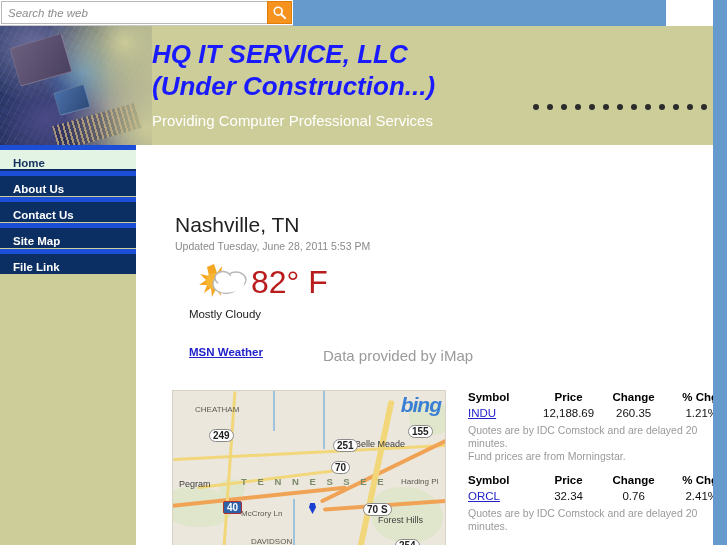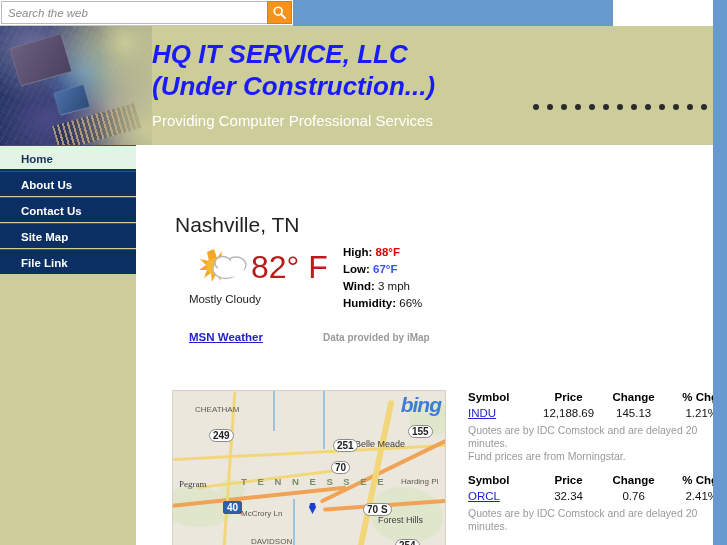--- a/index.html
+++ b/index.html
@@ -12,21 +12,21 @@
     overflow: hidden;
     background: #ffffff;
     font-family: "Liberation Sans", sans-serif;
     position: relative;
   }
 
   
   #toolbar {
     position: absolute;
     left: 0; top: 0;
-    width: 613px; height: 26px;
+    width: 666px; height: 26px;
     background: #6699cc;
     box-sizing: border-box;
     text-decoration: underline;
   }
   #toolbar-inner {
     position: absolute;
     left: 0; top: 0;
     width: 293px; height: 26px;
     background: #ffffff;
     border-bottom: 1px solid #c8c8c8;
@@ -149,27 +149,27 @@
   
   #sidebar {
     position: absolute;
     left: 0; top: 145px;
     width: 136px; height: 400px;
     background: #cdcd99;
   }
   .nav-item {
     height: 26px;
     line-height: 26px;
-    padding-left: 21px;
+    padding-left: 13px;
     font-size: 11.5px;
     font-weight: bold;
     color: #ffffff;
     background: #0b2f63;
     border-bottom: 1px solid #cdcd99;
-    border-top: 1px solid #1d4ed8;
+    border-top: 5px solid #1d4ed8;
     box-sizing: border-box;
     cursor: pointer;
     overflow: hidden;
     white-space: nowrap;
   }
   .nav-item.active {
     background: #e4f4e4;
     color: #15315e;
     border-bottom: 2px solid #0b2f63;
   }
@@ -221,21 +221,21 @@
     position: relative;
     margin-top: 12px; height: 16px;
   }
   #weather-link {
     position: absolute; left: 14px; top: 0;
     font-size: 11.5px; color: #2222cc;
     text-decoration: underline; cursor: pointer; font-weight: bold;
   }
   #weather-credit {
     position: absolute; left: 148px; top: 1px;
-    font-size: 10px; color: #9a9a9a; font-weight: bold;
+    font-size: 15px; color: #9a9a9a;
   }
 
   
   #map {
     position: absolute; left: 24px; top: 245px;
     width: 274px; height: 157px;
     overflow: hidden;
     background: #ece7dc;
     border: 1px solid #d8d2c4;
     box-sizing: border-box;
@@ -384,42 +384,37 @@
       <div class="nav-item">Contact Us</div>
       <div class="nav-item">Site Map</div>
       <div class="nav-item">File Link</div>
     </div>
 </div>
 
 <div id="content">
 
   <div id="weather">
     <div id="weather-city">Nashville, TN</div>
+    <div id="weather-updated">Updated Tuesday, June 28, 2011 5:53 PM</div>
 
     <div id="weather-body">
       <svg id="weather-icon" viewBox="0 0 62 44">
         <g fill="#f5a623">
           <polygon points="21,2 24,11 29,4 28,13 35,10 30,17 38,18 30,22 35,28 27,25 28,34 23,27 19,35 18,26 11,31 14,23 6,23 13,18 7,12 16,14 14,5"></polygon>
         </g>
         <circle cx="21" cy="19" r="8" fill="#f7b733"></circle>
         <g>
           <ellipse cx="33" cy="22" rx="13" ry="9.5" fill="#ffffff" stroke="#b8b8b8" stroke-width="1.4"></ellipse>
           <ellipse cx="43" cy="18" rx="10" ry="8" fill="#ffffff" stroke="#b8b8b8" stroke-width="1.4"></ellipse>
           <ellipse cx="30" cy="16" rx="8" ry="6.5" fill="#ffffff" stroke="#b8b8b8" stroke-width="1.4"></ellipse>
           <ellipse cx="38" cy="22" rx="13" ry="8" fill="#ffffff"></ellipse>
         </g>
       </svg>
       <div id="weather-cond">Mostly Cloudy</div>
       <div id="weather-temp">82° F</div>
-      <div id="weather-stats">
-          <div><b>High: </b><span style="color: rgb(224, 0, 0); font-weight: bold;">88°F</span></div>
-          <div><b>Low: </b><span style="color: rgb(51, 85, 238); font-weight: bold;">67°F</span></div>
-          <div><b>Wind: </b><span style="color: rgb(17, 17, 17);">3 mph</span></div>
-          <div><b>Humidity: </b><span style="color: rgb(17, 17, 17);">66%</span></div>
-        </div>
     </div>
 
     <div id="weather-footer">
       <span id="weather-link">MSN Weather</span>
       <span id="weather-credit">Data provided by iMap</span>
     </div>
   </div>
 
   <div id="map">
     <div class="map-green" style="left:-10px; top:96px; width:70px; height:40px;"></div>
@@ -436,21 +431,21 @@
     <div class="map-road" style="left:140px; top:76px; width:150px; transform:rotate(-26deg);"></div>
     <div class="map-road" style="left:150px; top:112px; width:130px; transform:rotate(-4deg);"></div>
     <div class="map-road minor" style="left:24px; top:86px; width:150px; transform:rotate(-7deg);"></div>
     <div class="map-road minor" style="left:200px; top:8px; width:6px; height:150px; transform:rotate(12deg);"></div>
     <div class="map-road minor" style="left:55px; top:0px; width:3px; height:156px; transform:rotate(4deg);"></div>
 
     <div id="bing-logo">bing</div>
     <div id="map-labels">
         <div class="map-label" style="left: 22px; top: 14px;">CHEATHAM</div>
         <div class="map-label city" style="left: 182px; top: 48px;">Belle Meade</div>
-        <div class="map-label city" style="left: 6px; top: 88px; font-family: Liberation Serif, serif;">Pegram</div>
+        <div class="map-label city" style="left: 6px; top: 88px;">Pegram</div>
         <div class="map-label state" style="left: 68px; top: 85px;">T E N N E S S E E</div>
         <div class="map-label city" style="left: 205px; top: 124px;">Forest Hills</div>
         <div class="map-label" style="left: 78px; top: 146px;">DAVIDSON</div>
         <div class="map-label" style="left: 68px; top: 118px;">McCrory Ln</div>
         <div class="map-label" style="left: 228px; top: 86px;">Harding Pl</div>
       </div>
     <div id="map-shields">
         <div class="shield" style="left: 36px; top: 38px;">249</div>
         <div class="shield" style="left: 160px; top: 48px;">251</div>
         <div class="shield" style="left: 235px; top: 34px;">155</div>
@@ -469,21 +464,21 @@
             <th class="sym">Symbol</th>
             <th class="price">Price</th>
             <th class="chg">Change</th>
             <th class="pct">% Chg</th>
           </tr>
         </thead>
         <tbody>
           <tr>
             <td class="sym"><span class="sym-link">INDU</span></td>
             <td class="price">12,188.69</td>
-            <td class="chg up">145.13</td>
+            <td class="chg up">260.35</td>
             <td class="pct up">1.21%</td>
           </tr>
         </tbody>
       </table>
       <div class="stock-note">Quotes are by IDC Comstock and are delayed 20 minutes.<br>Fund prices are from Morningstar.</div>
       <table class="stock-table">
         <thead>
           <tr>
             <th class="sym">Symbol</th>
             <th class="price">Price</th>

